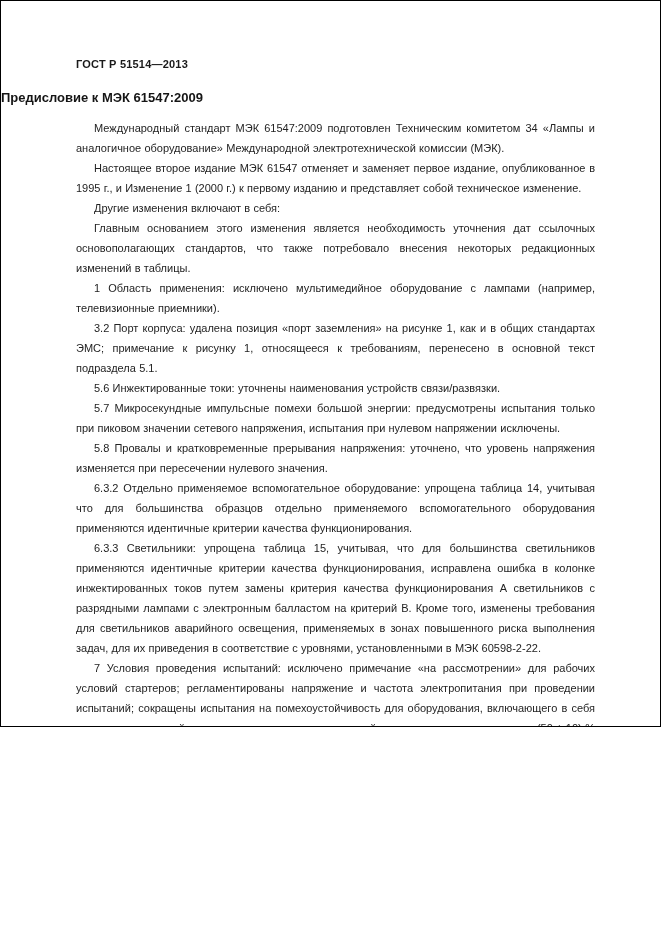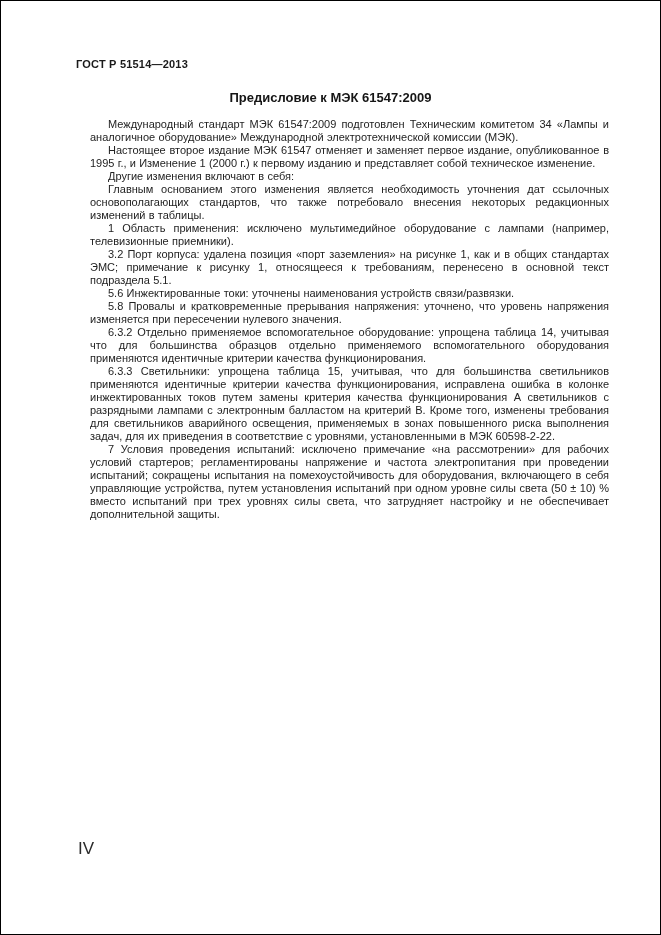--- a/index.html
+++ b/index.html
@@ -3,21 +3,21 @@
 <meta charset="utf-8">
 <style>
   html, body {
     margin: 0;
     padding: 0;
     background: #ffffff;
   }
   .sheet {
     position: relative;
     width: 661px;
-    height: 935px;
+    height: 727px;
     background: #ffffff;
     border: 1px solid #000000;
     box-sizing: border-box;
     overflow: hidden;
     font-family: "Liberation Sans", sans-serif;
     color: #1f1f1f;
   }
   .doc-header {
     position: absolute;
     left: 75px;
@@ -27,35 +27,34 @@
     letter-spacing: 0.2px;
     color: #1a1a1a;
     white-space: nowrap;
   }
   .doc-title {
     position: absolute;
     left: 0;
     right: 0;
     top: 89px;
     margin: 0;
-    text-align: center;
+    text-align: left;
     font-size: 13px;
     font-weight: bold;
     color: #151515;
   }
   .doc-body {
     position: absolute;
     left: 75px;
     top: 117px;
     width: 519px;
     font-size: 11px;
-    line-height: 13px;
+    line-height: 20px;
     text-align: justify;
     color: #232323;
-    margin-left: 14px;
   }
   .doc-body p {
     margin: 0;
     padding: 0;
     text-indent: 18px;
     word-spacing: 0.2px;
   }
   .page-number {
     position: absolute;
     left: 77px;
@@ -73,20 +72,21 @@
   <h1 class="doc-title">Предисловие к МЭК 61547:2009</h1>
 
   <div class="doc-body">
     <p>Международный стандарт МЭК 61547:2009 подготовлен Техническим комитетом 34 «Лампы и аналогичное оборудование» Международной электротехнической комиссии (МЭК).</p>
     <p>Настоящее второе издание МЭК 61547 отменяет и заменяет первое издание, опубликованное в 1995 г., и Изменение 1 (2000 г.) к первому изданию и представляет собой техническое изменение.</p>
     <p>Другие изменения включают в себя:</p>
     <p>Главным основанием этого изменения является необходимость уточнения дат ссылочных основополагающих стандартов, что также потребовало внесения некоторых редакционных изменений в таблицы.</p>
     <p>1 Область применения: исключено мультимедийное оборудование с лампами (например, телевизионные приемники).</p>
     <p>3.2 Порт корпуса: удалена позиция «порт заземления» на рисунке 1, как и в общих стандартах ЭМС; примечание к рисунку 1, относящееся к требованиям, перенесено в основной текст подраздела 5.1.</p>
     <p>5.6 Инжектированные токи: уточнены наименования устройств связи/развязки.</p>
+    <p>5.7 Микросекундные импульсные помехи большой энергии: предусмотрены испытания только при пиковом значении сетевого напряжения, испытания при нулевом напряжении исключены.</p>
     <p>5.8 Провалы и кратковременные прерывания напряжения: уточнено, что уровень напряжения изменяется при пересечении нулевого значения.</p>
     <p>6.3.2 Отдельно применяемое вспомогательное оборудование: упрощена таблица 14, учитывая что для большинства образцов отдельно применяемого вспомогательного оборудования применяются идентичные критерии качества функционирования.</p>
     <p>6.3.3 Светильники: упрощена таблица 15, учитывая, что для большинства светильников применяются идентичные критерии качества функционирования, исправлена ошибка в колонке инжектированных токов путем замены критерия качества функционирования А светильников с разрядными лампами с электронным балластом на критерий В. Кроме того, изменены требования для светильников аварийного освещения, применяемых в зонах повышенного риска выполнения задач, для их приведения в соответствие с уровнями, установленными в МЭК 60598-2-22.</p>
     <p>7 Условия проведения испытаний: исключено примечание «на рассмотрении» для рабочих условий стартеров; регламентированы напряжение и частота электропитания при проведении испытаний; сокращены испытания на помехоустойчивость для оборудования, включающего в себя управляющие устройства, путем установления испытаний при одном уровне силы света (50 ± 10) % вместо испытаний при трех уровнях силы света, что затрудняет настройку и не обеспечивает дополнительной защиты.</p>
   </div>
 
   <div class="page-number">IV</div>
 </div>
 
 </body></html>

